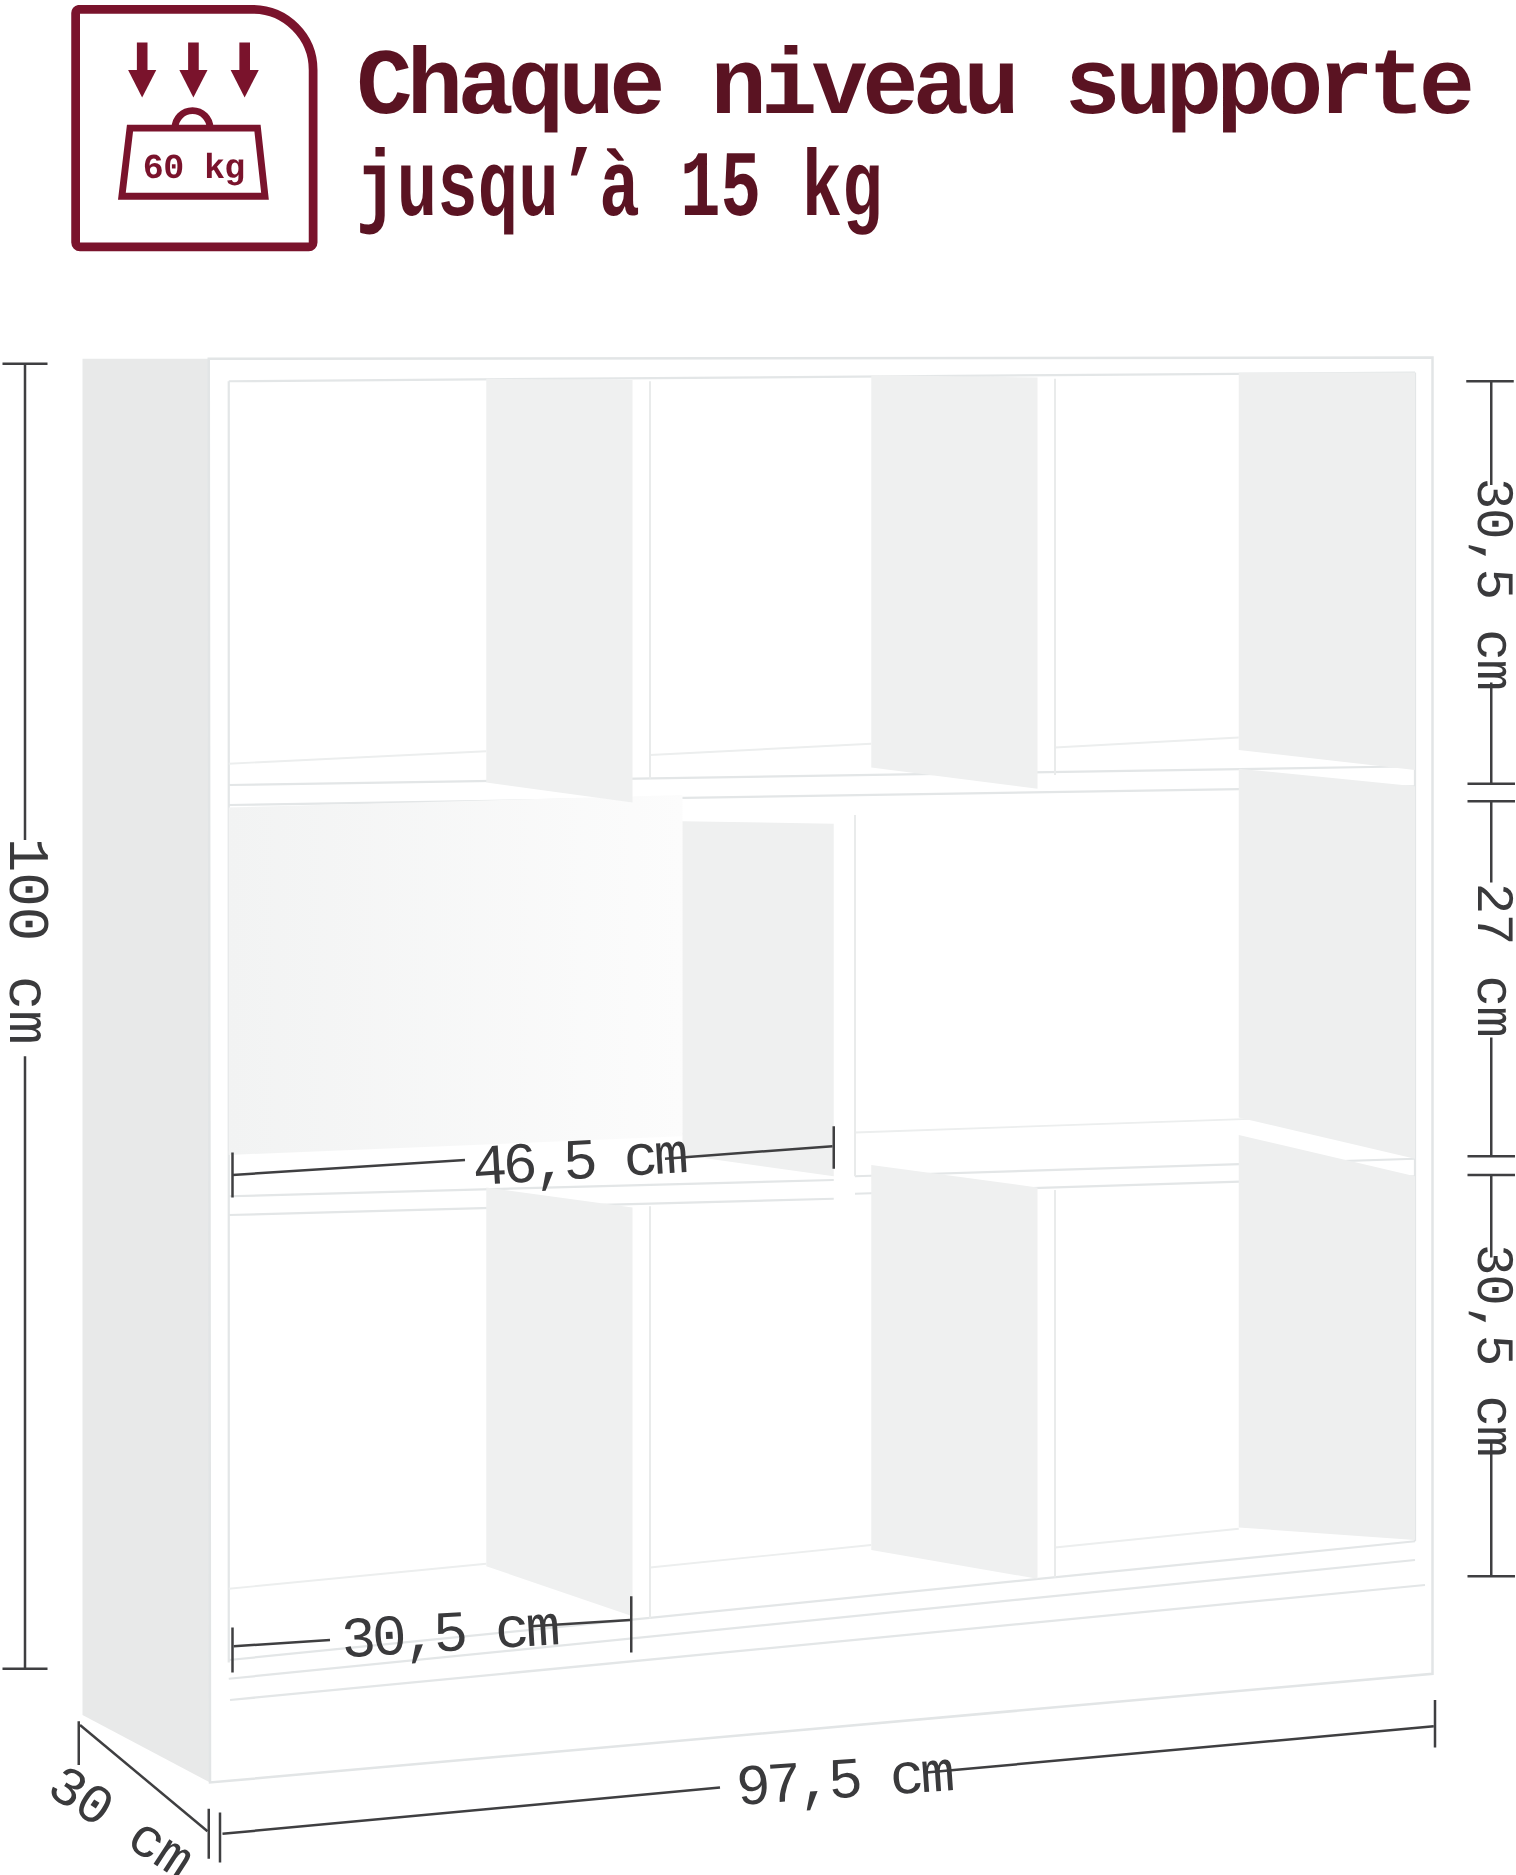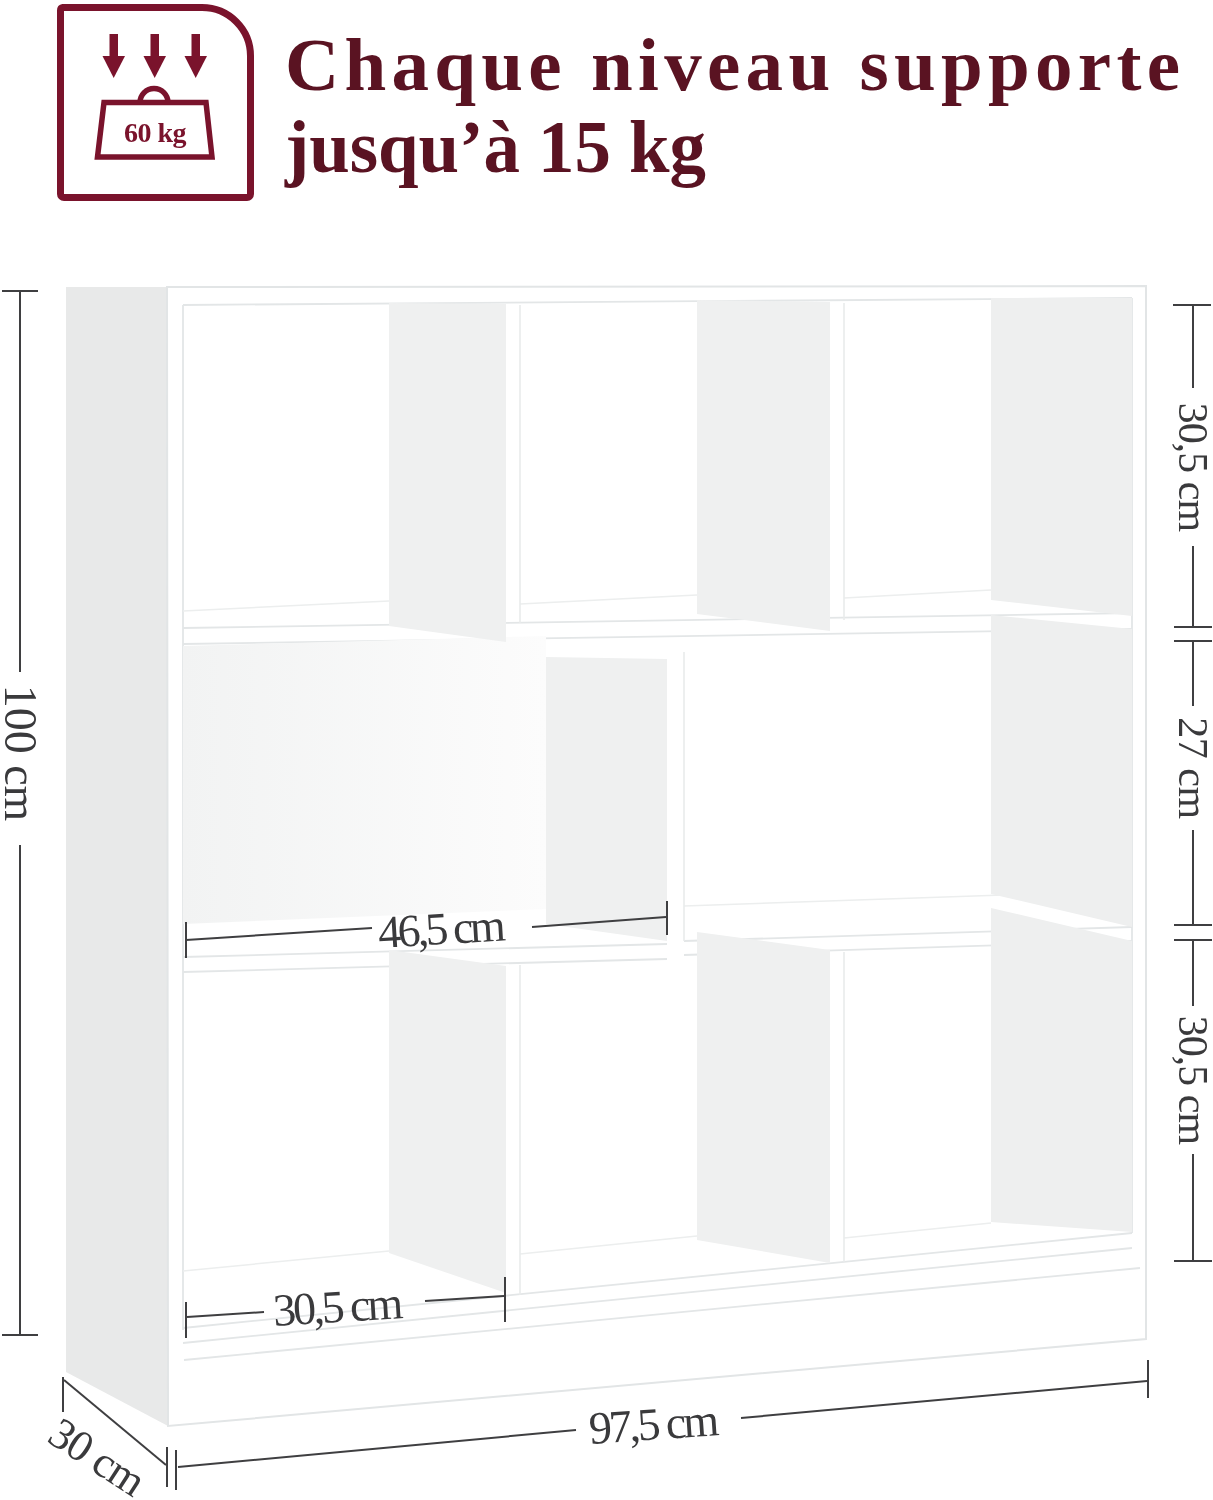--- a/index.html
+++ b/index.html
@@ -1,17 +1,17 @@
 <!DOCTYPE html>
 <html><head>
 <meta charset="utf-8">
 <style>
   html,body{margin:0;padding:0;background:#ffffff;}
   .page{position:relative;width:1213px;height:1500px;background:#ffffff;overflow:hidden;
-        font-family:Liberation Serif, serif;}
+        font-family:Liberation Mono, monospace;}
   svg{position:absolute;left:0;top:0;}
 </style>
 </head>
 <body>
 <div class="page">
 <svg width="1213" height="1500" viewBox="0 0 1213 1500">
   <defs>
     <linearGradient id="backp" x1="0" y1="0" x2="1" y2="0">
       <stop offset="0" stop-color="#f2f3f3"></stop>
       <stop offset="1" stop-color="#fcfcfc"></stop>

